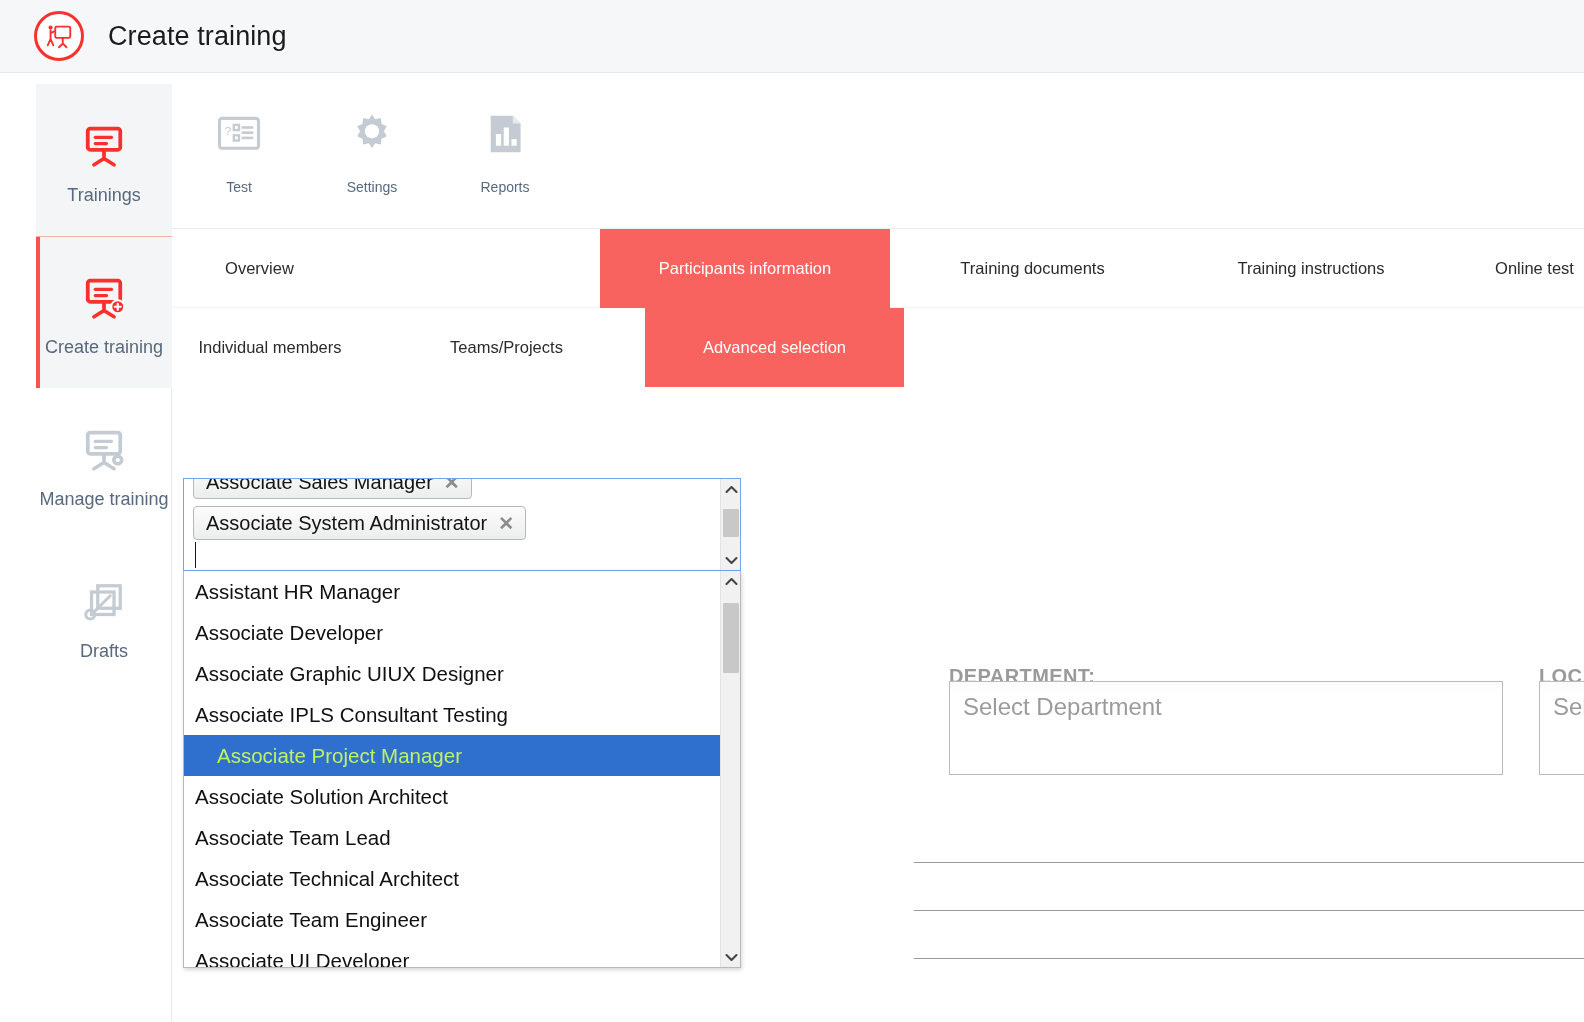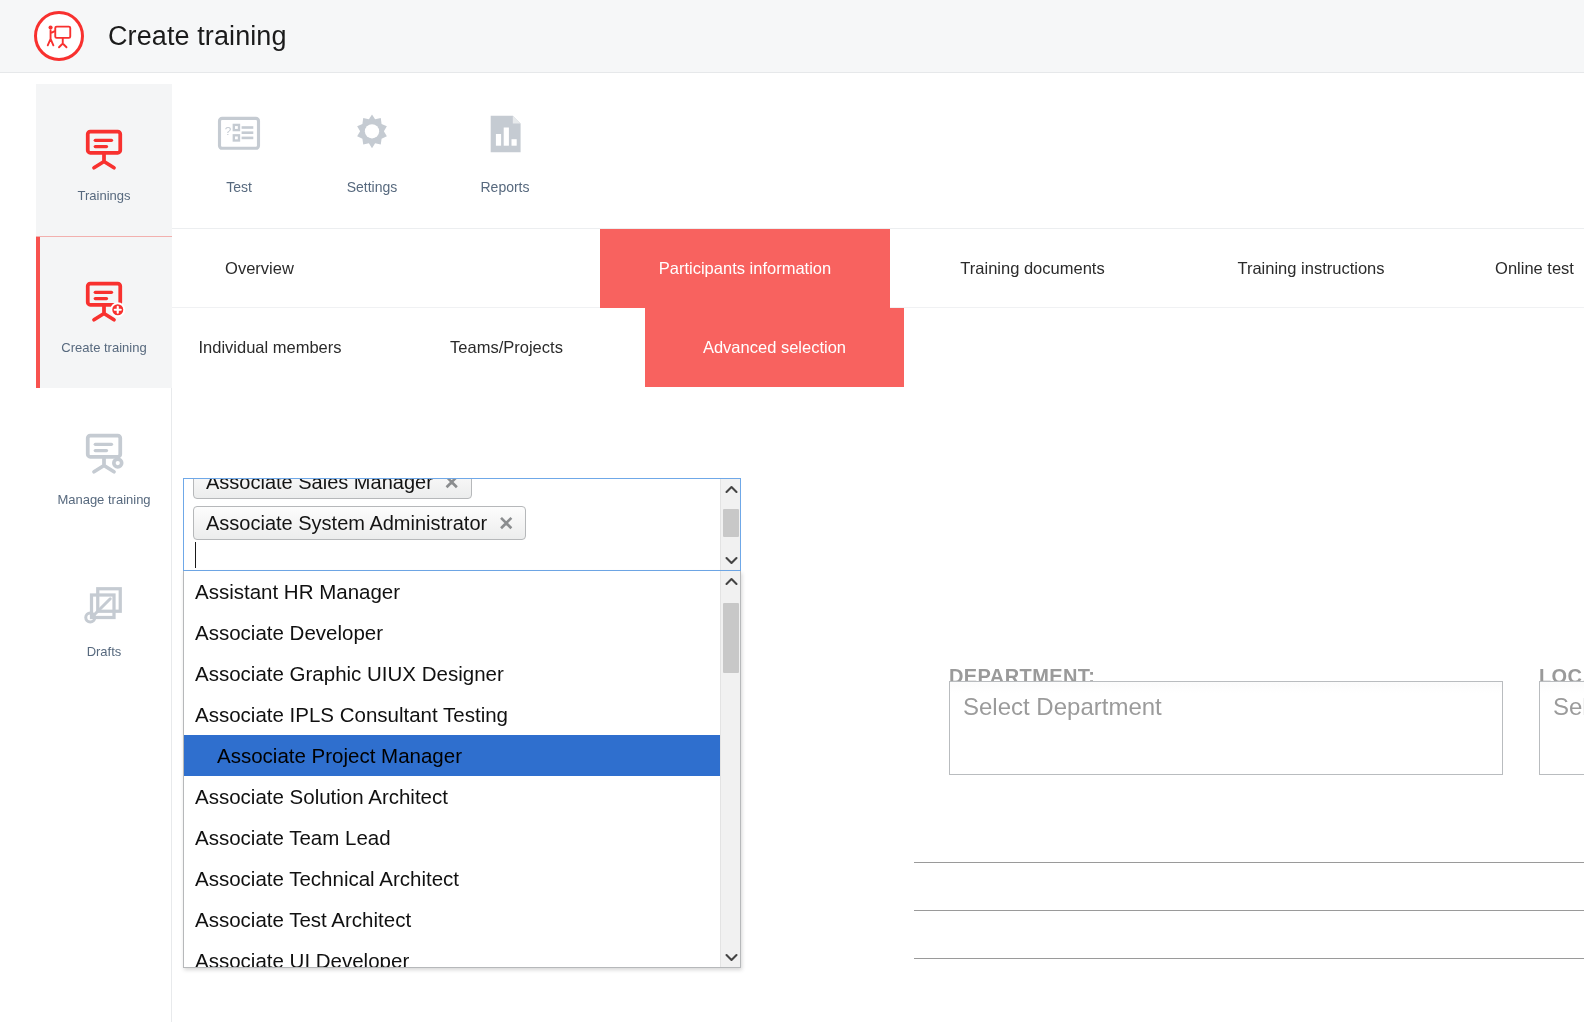--- a/index.html
+++ b/index.html
@@ -44,21 +44,21 @@
   .rail-item {
     position: relative;
     width: 136px; height: 152px;
     display: flex; flex-direction: column;
     align-items: center; justify-content: center;
     cursor: pointer;
   }
   .rail-item .rail-icon { height: 62px; display:flex; align-items:center; }
   .rail-item .rail-label {
     margin-top: 8px;
-    font-size: 13px;
+    font-size: 18px;
     color: #57697e;
     white-space: nowrap;
   }
   .rail-item.shaded { background: #f4f5f6; }
   .rail-item.active {
     background: #f4f5f6;
     border-top: 1px solid #f2b0ae;
   }
   .rail-item.active::before {
     content: "";
@@ -203,21 +203,21 @@
   .opt {
     position: relative;
     height: 41px;
     padding-left: 11px;
     display: flex; align-items: center;
     font-size: 20.5px;
     color: #101010;
     white-space: nowrap;
     cursor: pointer;
   }
-  .opt.highlighted { background: #2f6fce; color: #000000; padding-left: 33px; }
+  .opt.highlighted { background: #2f6fce; color: #bef264; padding-left: 33px; }
 
   
   .rule {
     position: absolute;
     left: 742px; width: 842px; height: 1px;
     background: #9a9a9a;
   }
 </style>
 </head>
 <body>
@@ -399,21 +399,21 @@
 
 <div id="ms-list">
   <div class="opt">Assistant HR Manager</div>
   <div class="opt">Associate Developer</div>
   <div class="opt">Associate Graphic UIUX Designer</div>
   <div class="opt">Associate IPLS Consultant Testing</div>
   <div class="opt highlighted">Associate Project Manager</div>
   <div class="opt">Associate Solution Architect</div>
   <div class="opt">Associate Team Lead</div>
   <div class="opt">Associate Technical Architect</div>
-  <div class="opt">Associate Test Architect</div>
+  <div class="opt">Associate Team Engineer</div>
   <div class="opt">Associate UI Developer</div>
 
   <div class="vsb">
     <div class="arrow up">
       <svg width="13" height="9" viewBox="0 0 13 9">
           <path d="M1.5 7 L6.5 2 L11.5 7" fill="none" stroke="#444" stroke-width="2.1" stroke-linecap="round" stroke-linejoin="round"></path>
         </svg>
     </div>
     <div class="thumb" style="top:32px; height:70px;"></div>
     <div class="arrow dn">

